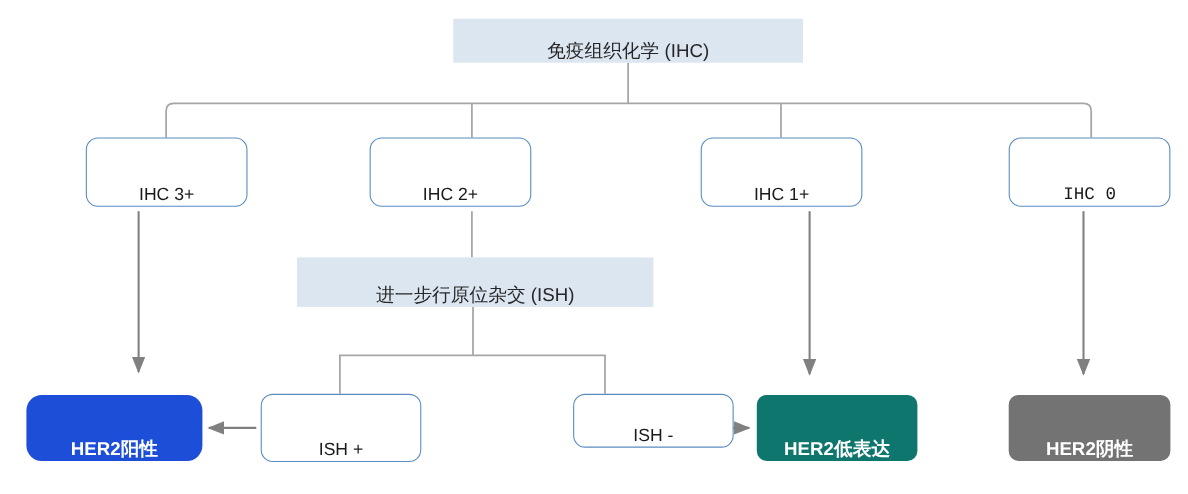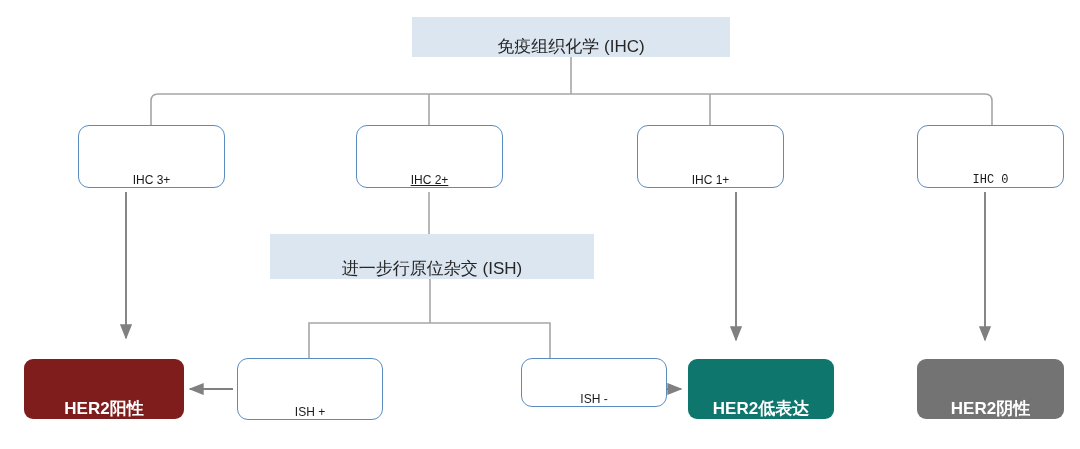--- a/index.html
+++ b/index.html
@@ -40,21 +40,21 @@
     font-weight: 400;
     border: none;
     border-radius: 0;
   }
   
   .node.outlined {
     background: #ffffff;
     border: 1.6px solid #5b8cc0;
     border-radius: 11px;
     color: #1a1a1a;
-    font-size: 12px;
+    font-size: 16px;
     font-weight: 400;
   }
   
   .node.solid {
     border: none;
     border-radius: 9px;
     color: #ffffff;
     font-size: 17px;
     font-weight: bold;
   }
@@ -98,21 +98,21 @@
   </svg>
 
   <div class="node banner" style="left:412px; top:17px; width:318px; height:40px;">
     <span class="node-label">免疫组织化学 (IHC)</span>
   </div>
 
   <div class="node outlined" style="left:78px; top:125px; width:147px; height:63px;">
     <span class="node-label">IHC 3+</span>
   </div>
 
-  <div class="node outlined" style="left:356px; top:125px; width:147px; height:63px;text-decoration:underline;">
+  <div class="node outlined" style="left:336px; top:125px; width:147px; height:63px;">
     <span class="node-label">IHC 2+</span>
   </div>
 
   <div class="node outlined" style="left:637px; top:125px; width:147px; height:63px;">
     <span class="node-label">IHC 1+</span>
   </div>
 
   <div class="node outlined" style="left:917px; top:125px; width:147px; height:63px;font-family:Liberation Mono, monospace;">
     <span class="node-label">IHC 0</span>
   </div>
@@ -122,21 +122,21 @@
   </div>
 
   <div class="node banner" style="left:270px; top:234px; width:324px; height:45px;">
     <span class="node-label">进一步行原位杂交 (ISH)</span>
   </div>
 
   <div class="node outlined" style="left:477px; top:358px; width:146px; height:49px;margin-left:44px;">
     <span class="node-label">ISH -</span>
   </div>
 
-  <div class="node solid" style="left:24px; top:359px; width:160px; height:60px; background:#7f1d1d;">
+  <div class="node solid" style="left:24px; top:359px; width:160px; height:60px; background:#1d4ed8;border-radius:14px;">
     <span class="node-label">HER2阳性</span>
   </div>
 
   <div class="node solid" style="left:688px; top:359px; width:146px; height:60px; background:#0f766e;">
     <span class="node-label">HER2低表达</span>
   </div>
 
   <div class="node solid" style="left:917px; top:359px; width:147px; height:60px; background:#737373;">
     <span class="node-label">HER2阴性</span>
   </div>

